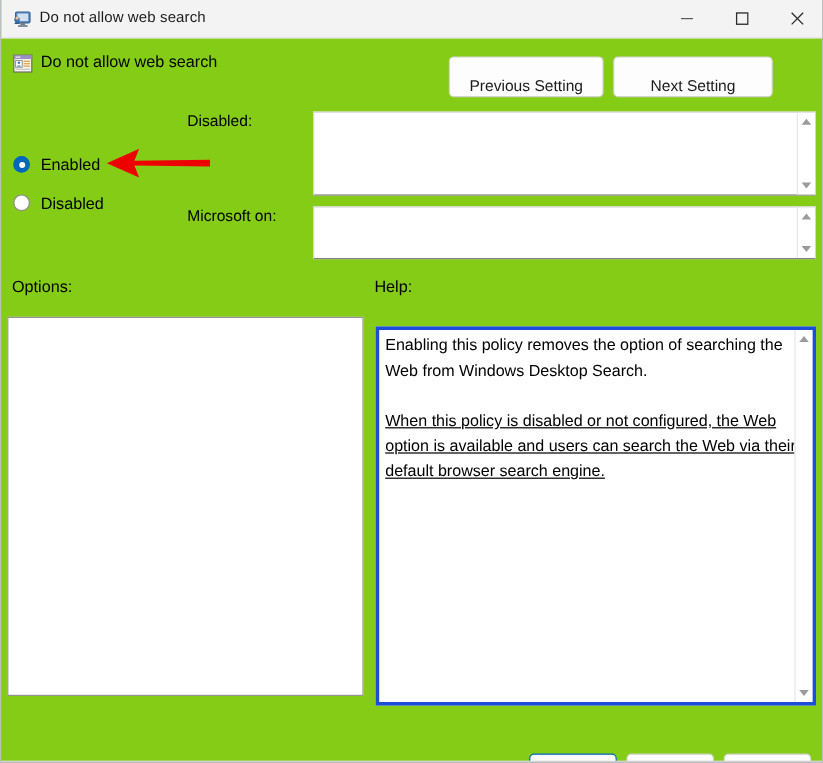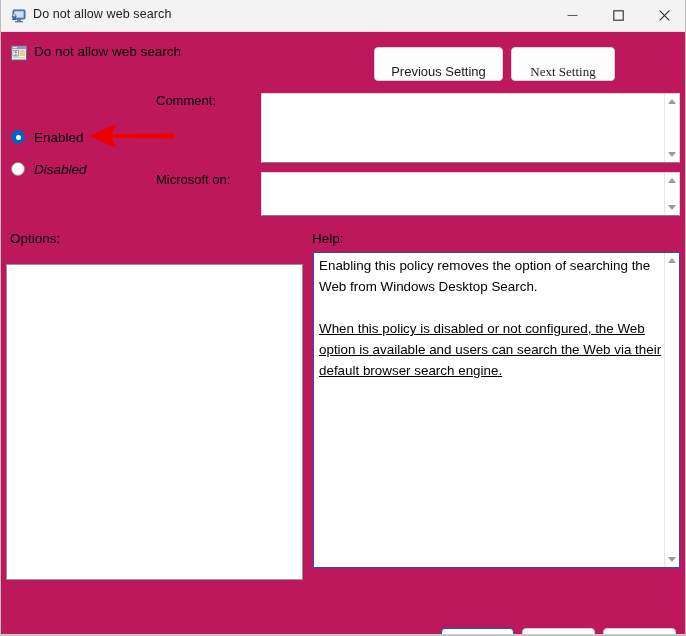--- a/index.html
+++ b/index.html
@@ -7,21 +7,21 @@
     padding: 0;
     background: #ffffff;
   }
   body {
     font-family: "Liberation Sans", sans-serif;
   }
   #dialog {
     position: relative;
     width: 686px;
     height: 636px;
-    background: #be185d;
+    background: #84cc16;
     box-sizing: border-box;
     border-left: 1px solid #bdbdbd;
     border-right: 1px solid #bdbdbd;
     border-bottom: 1px solid #bdbdbd;
     overflow: hidden;
   }
 
   
   #titlebar {
     position: absolute;
@@ -76,33 +76,33 @@
     background: #fdfdfd;
     border: 1px solid #d2d2d2;
     border-radius: 4px;
     font-family: "Liberation Sans", sans-serif;
     font-size: 13px;
     color: #1b1b1b;
     cursor: default;
     padding: 16px;
   }
   #btn-prev { left: 373px; width: 129px; }
-  #btn-next { left: 510px; width: 104px; font-family: Liberation Serif, serif; }
+  #btn-next { left: 510px; width: 133px; }
 
   
   .radio-row {
     position: absolute;
     left: 10px;
     height: 20px;
     display: flex;
     align-items: center;
   }
   #radio-notconfigured { top: 94px; }
   #radio-enabled       { top: 127px; }
-  #radio-disabled      { top: 159px; font-style: italic; }
+  #radio-disabled      { top: 159px; }
   .radio-mark {
     width: 14px; height: 14px;
     border-radius: 50%;
     box-sizing: border-box;
     flex: none;
   }
   .radio-mark.off {
     border: 1px solid #8c8c8c;
     background: #fdfdfd;
   }
@@ -226,24 +226,24 @@
     box-sizing: border-box;
   }
   #help-label {
     position: absolute;
     left: 311px; top: 231px;
     font-size: 13.5px;
     color: #000000;
   }
   #help-box {
     position: absolute;
-    left: 312px; top: 252px;
+    left: 312px; top: 272px;
     width: 367px; height: 316px;
     background: #ffffff;
-    border: 1px solid #1d4ed8;
+    border: 3px solid #1d4ed8;
     box-sizing: border-box;
   }
   #help-text {
     position: absolute;
     left: 5px; top: 2px;
     width: 345px;
     font-size: 13.4px;
     line-height: 21px;
     color: #000000;
   }
@@ -343,21 +343,21 @@
     <span class="radio-mark off"></span>
     <span class="radio-label">Disabled</span>
   </div>
 
   <span id="red-arrow">
     <svg width="92" height="32" viewBox="0 0 92 32">
       <path d="M4 16 L31 4 L27 14 L90 13.2 L90 18.8 L27 18 L31 28 Z" fill="#ee0000"></path>
     </svg>
   </span>
 
-  <span id="comment-label">Comment:</span>
+  <span id="comment-label">Disabled:</span>
   <div id="comment-box">
     <textarea id="comment-input" placeholder="" style=""></textarea>
     <div class="vscroll">
       <span class="arrow-up"></span>
       <span class="arrow-down"></span>
     </div>
   </div>
 
   <span id="supported-label">Microsoft on:</span>
   <div id="supported-box">

